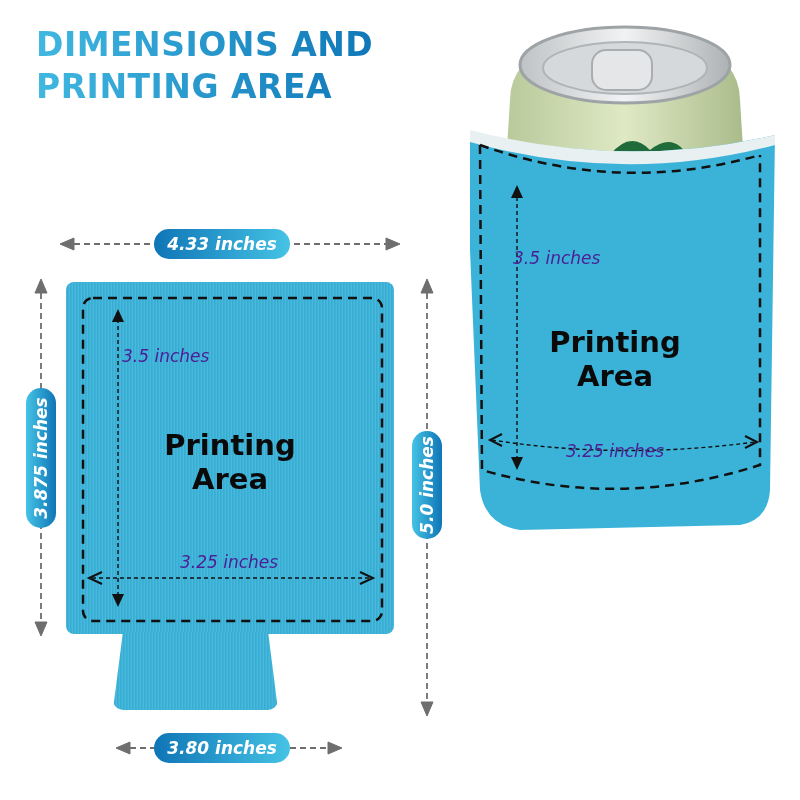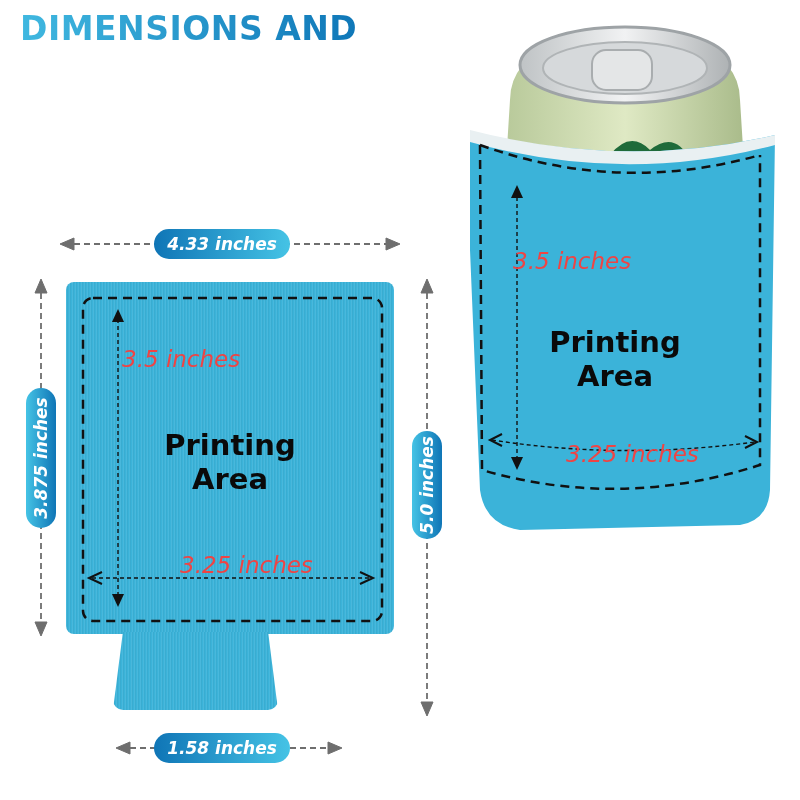--- a/index.html
+++ b/index.html
@@ -1,36 +1,37 @@
 <!DOCTYPE html>
 <html><head>
 <meta charset="utf-8">
 <style>
   html, body { margin:0; padding:0; }
   body { width:800px; height:800px; background:#ffffff; position:relative; overflow:hidden;
          font-family:"DejaVu Sans","Liberation Sans",sans-serif; }
-  .title { position:absolute; left:20px; top:8px; margin:0; font-weight:800; font-size:33px; line-height:42px;
+  .title { position:absolute; left:20px; top:8px; margin:16px; font-weight:800; font-size:33px; line-height:42px;
            letter-spacing:0.5px; background:linear-gradient(90deg,#40b8e0,#0f77b8);
            -webkit-background-clip:text; background-clip:text; color:transparent; }
   .title span { display:block; }
   .pill { position:absolute; height:30px; border-radius:15px; color:#fff; font-weight:700; font-style:italic;
           font-size:17px; display:flex; align-items:center; justify-content:center; white-space:nowrap;
           background:linear-gradient(90deg,#0f75b6,#45c3e5); }
   .pill.v { background:linear-gradient(0deg,#0f75b6,#45c3e5); }
   .fabric { background-color:#3bb3d9;
     background-image:repeating-linear-gradient(90deg,rgba(255,255,255,0.07) 0 1px,rgba(0,0,0,0.04) 1px 2px,transparent 2px 3px); }
-  .lbl { position:absolute; font-style:italic; color:#ef4444; font-size:23px; white-space:nowrap; }
+  .lbl { position:absolute; font-style:italic; color:#4c1d95; font-size:17px; white-space:nowrap; }
   .big { position:absolute; font-weight:800; color:#0a0a0a; font-size:29px; line-height:34px; text-align:center; }
   svg { position:absolute; left:0; top:0; }
 </style>
 </head>
 <body>
 
 <h1 class="title">
   <span>DIMENSIONS AND</span>
+  <span>PRINTING AREA</span>
 </h1>
 
 <div style="position:absolute;left:470px;top:20px;width:310px;height:520px;">
   <svg width="310" height="520" viewBox="0 0 310 520">
     <defs>
       <linearGradient id="canBody" x1="0" x2="1">
           <stop offset="0" stop-color="#b8c99a"></stop>
           <stop offset="0.5" stop-color="#dfe9c4"></stop>
           <stop offset="1" stop-color="#a9bb8a"></stop>
         </linearGradient>
@@ -92,15 +93,15 @@
 </svg>
 
 <span class="lbl" style="left:122px;top:346px;">3.5 inches</span>
 <div class="big" style="left:145px;top:428px;width:170px;">
   <div>Printing</div>
   <div>Area</div>
 </div>
 <span class="lbl" style="left:180px;top:552px;">3.25 inches</span>
 
 <div class="pill" style="left:154px;top:229px;width:136px;">4.33 inches</div>
-<div class="pill" style="left:154px;top:733px;width:136px;">1.58 inches</div>
+<div class="pill" style="left:154px;top:733px;width:136px;">3.80 inches</div>
 <div class="pill v" style="left:-29px;top:443px;width:140px;transform:rotate(-90deg);">3.875 inches</div>
 <div class="pill v" style="left:373px;top:470px;width:108px;transform:rotate(-90deg);">5.0 inches</div>
 
 </body></html>

